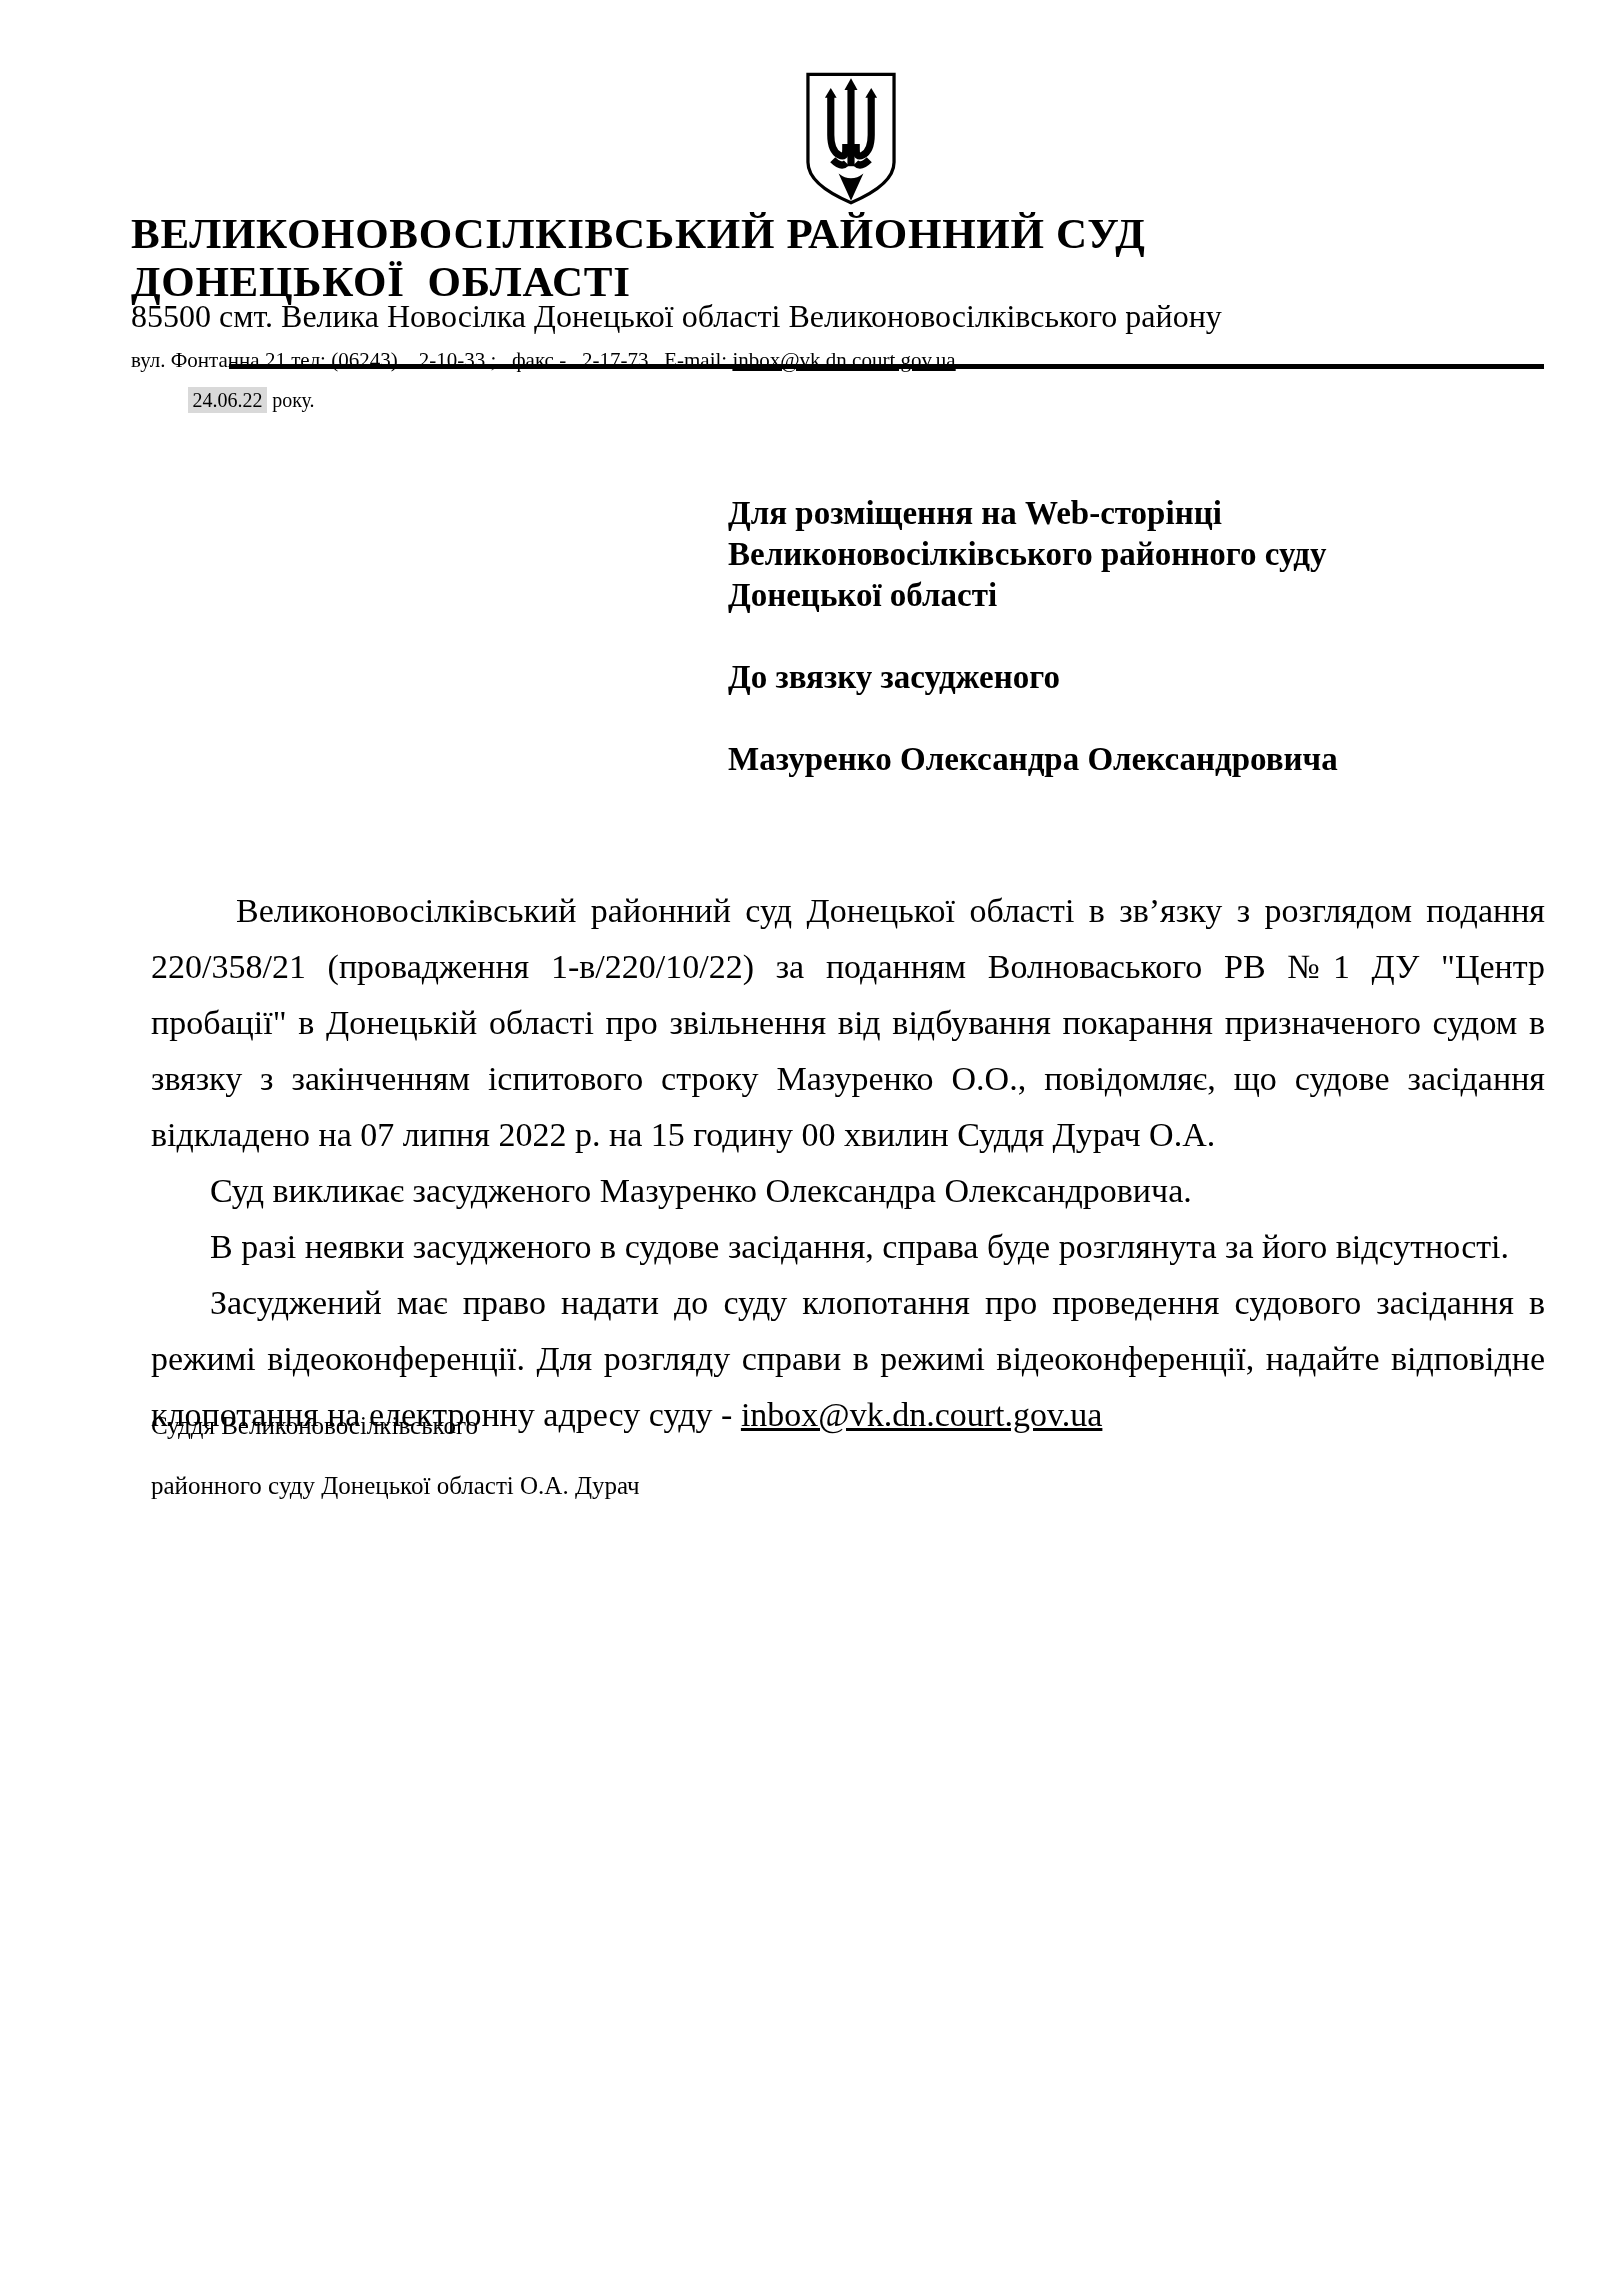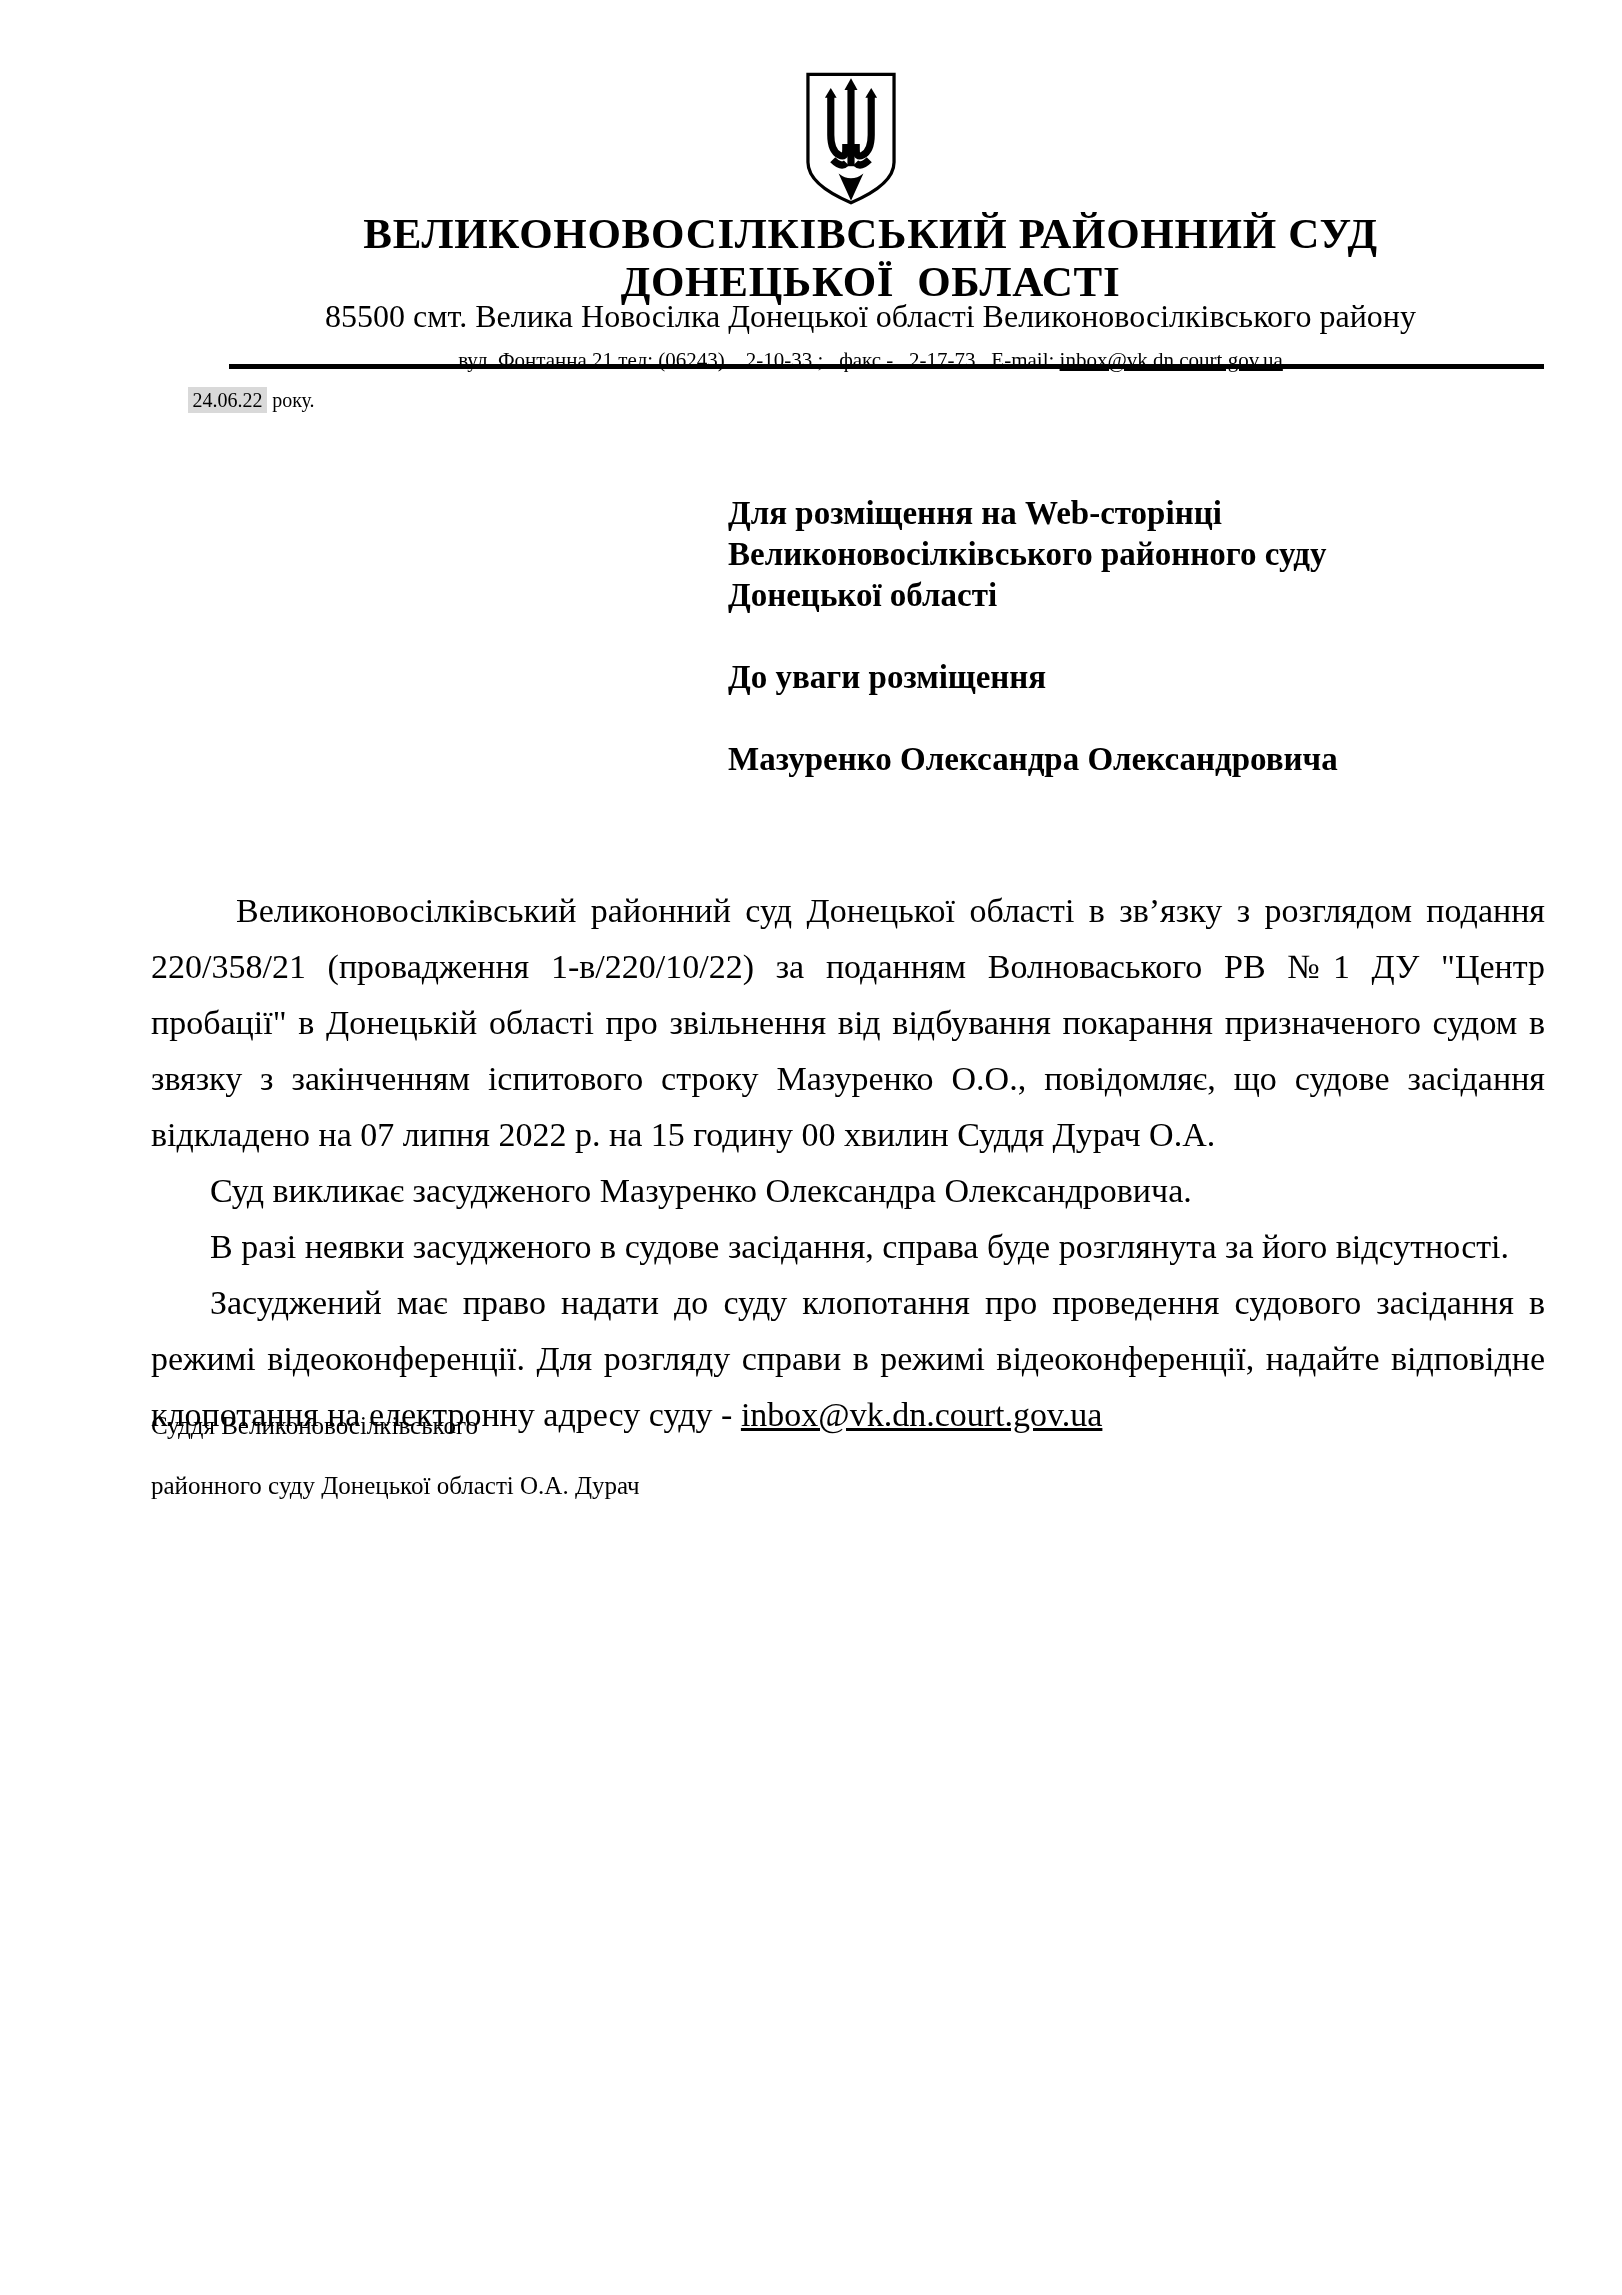--- a/index.html
+++ b/index.html
@@ -3,21 +3,21 @@
 <meta charset="utf-8">
 <style>
   html,body { margin:0; padding:0; background:#888; }
   .page {
     position:relative; width:1623px; height:2295px; margin:0 auto;
     background:#ffffff; color:#000000;
     font-family:"Liberation Serif", serif;
     overflow:hidden;
   }
   
-  .header-center { position:absolute; left:131px; width:1479px; text-align:center; }
+  .header-center { position:absolute; left:131px; width:1479px; }
   .logo-wrap { position:absolute; top:71px; left:802px; width:98px; height:135px; }
   .title1 { top:209px; font-size:43px; font-weight:bold; letter-spacing:0.7px; white-space:pre-wrap; }
   .title2 { top:257px; font-size:43px; font-weight:bold; letter-spacing:0.7px; white-space:pre-wrap; }
   .addr1  { top:298px; font-size:32px; white-space:pre-wrap; }
   .addr2  { top:348px; font-size:21px; white-space:pre-wrap; }
   .u { text-decoration:underline; }
   .divider { position:absolute; left:229px; top:364px; width:1315px; height:4.6px; background:#000; }
   
   .date-line { position:absolute; left:188px; top:389px; font-size:20px; white-space:pre-wrap; }
   .hl { background:#d9d9d9; padding:2px 4.6px; }
@@ -63,21 +63,21 @@
   <div class="header-center addr2"><span>вул. Фонтанна 21 тел: (06243)    2-10-33 ;   факс -   2-17-73.  E-mail: </span><span class="u">inbox@vk.dn.court.gov.ua</span></div>
   <div class="divider"></div>
 
   <div class="date-line"><span class="hl">24.06.22</span><span> року.</span></div>
 
   <div class="addressee">
     <div class="line">Для розміщення на Web-сторінці</div>
     <div class="line">Великоновосілківського районного суду</div>
     <div class="line">Донецької області</div>
     <div class="line"></div>
-    <div class="line">До уваги розміщення</div>
+    <div class="line">До звязку засудженого</div>
     <div class="line"></div>
     <div class="line">Мазуренко Олександра Олександровича</div>
   </div>
 
   <div class="body-text">
     <p class="ind1">Великоновосілківський районний суд Донецької області в зв’язку з розглядом подання 220/358/21 (провадження 1-в/220/10/22) за поданням Волноваського РВ №1 ДУ "Центр пробації" в Донецькій області про звільнення від відбування покарання призначеного судом в звязку з закінченням іспитового строку Мазуренко О.О., повідомляє, що судове засідання відкладено на 07 липня 2022 р. на 15 годину 00 хвилин Суддя Дурач О.А.</p>
     <p class="ind2"><span>Суд викликає засудженого </span><span class="b">Мазуренко Олександра Олександровича.</span></p>
     <p class="ind2">В разі неявки засудженого в судове засідання, справа буде розглянута за його відсутності.</p>
     <p class="ind2"><span>Засуджений має право надати до суду клопотання про проведення судового засідання в режимі відеоконференції. Для розгляду справи в режимі відеоконференції, надайте відповідне клопотання на електронну адресу суду - </span><span class="b u">inbox@vk.dn.court.gov.ua</span></p>
   </div>

